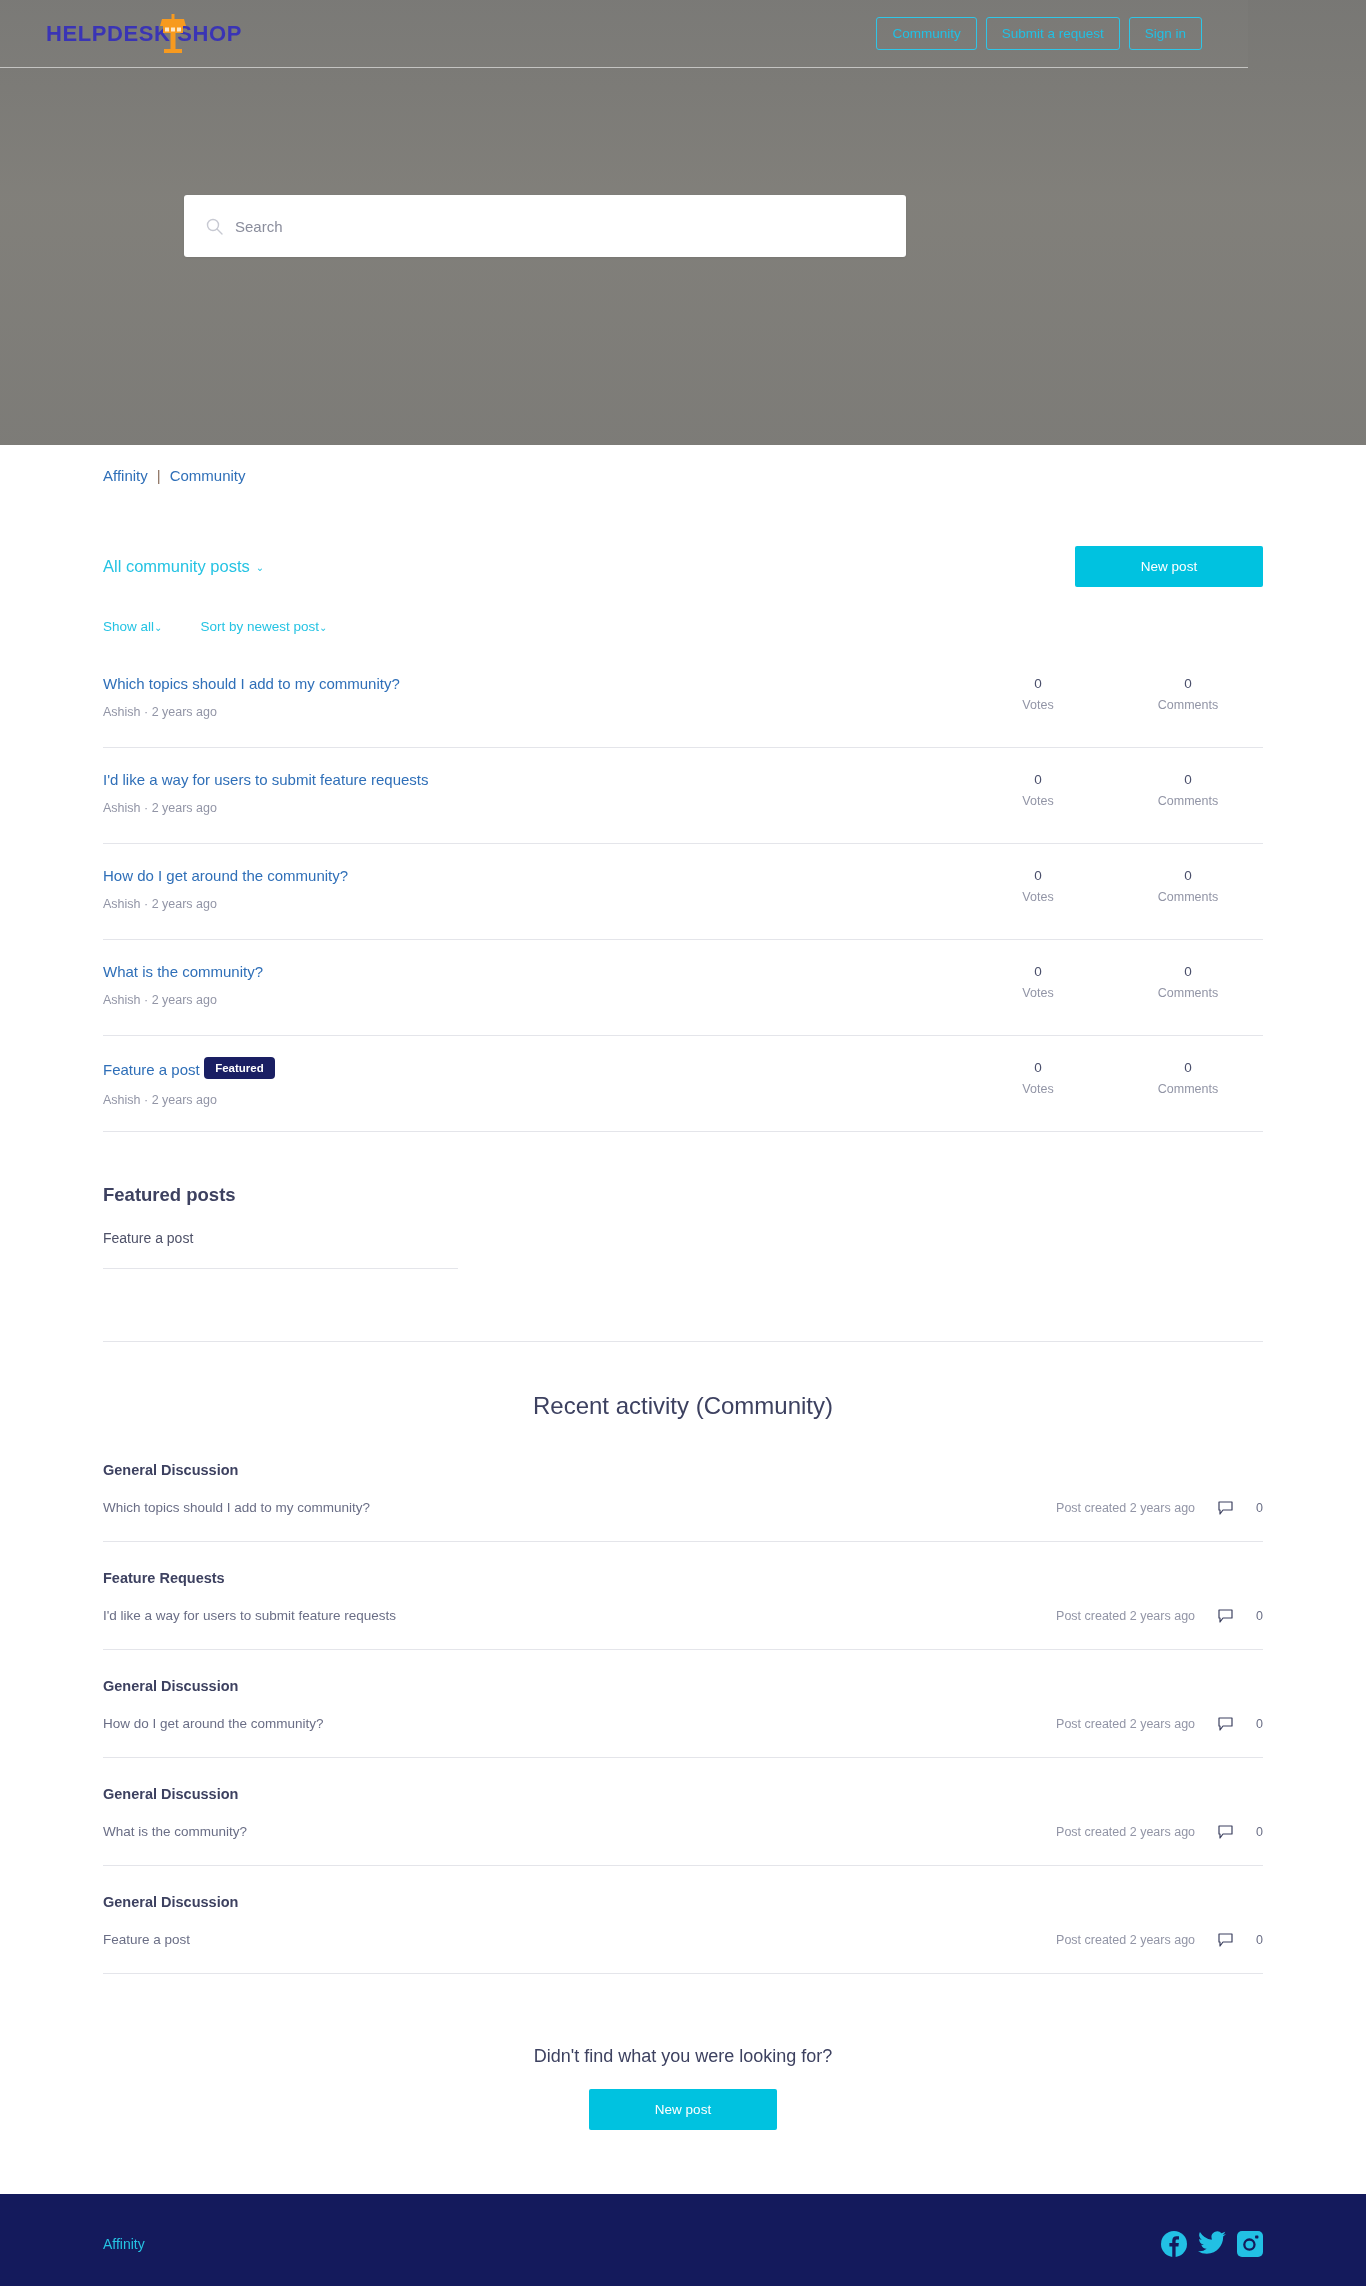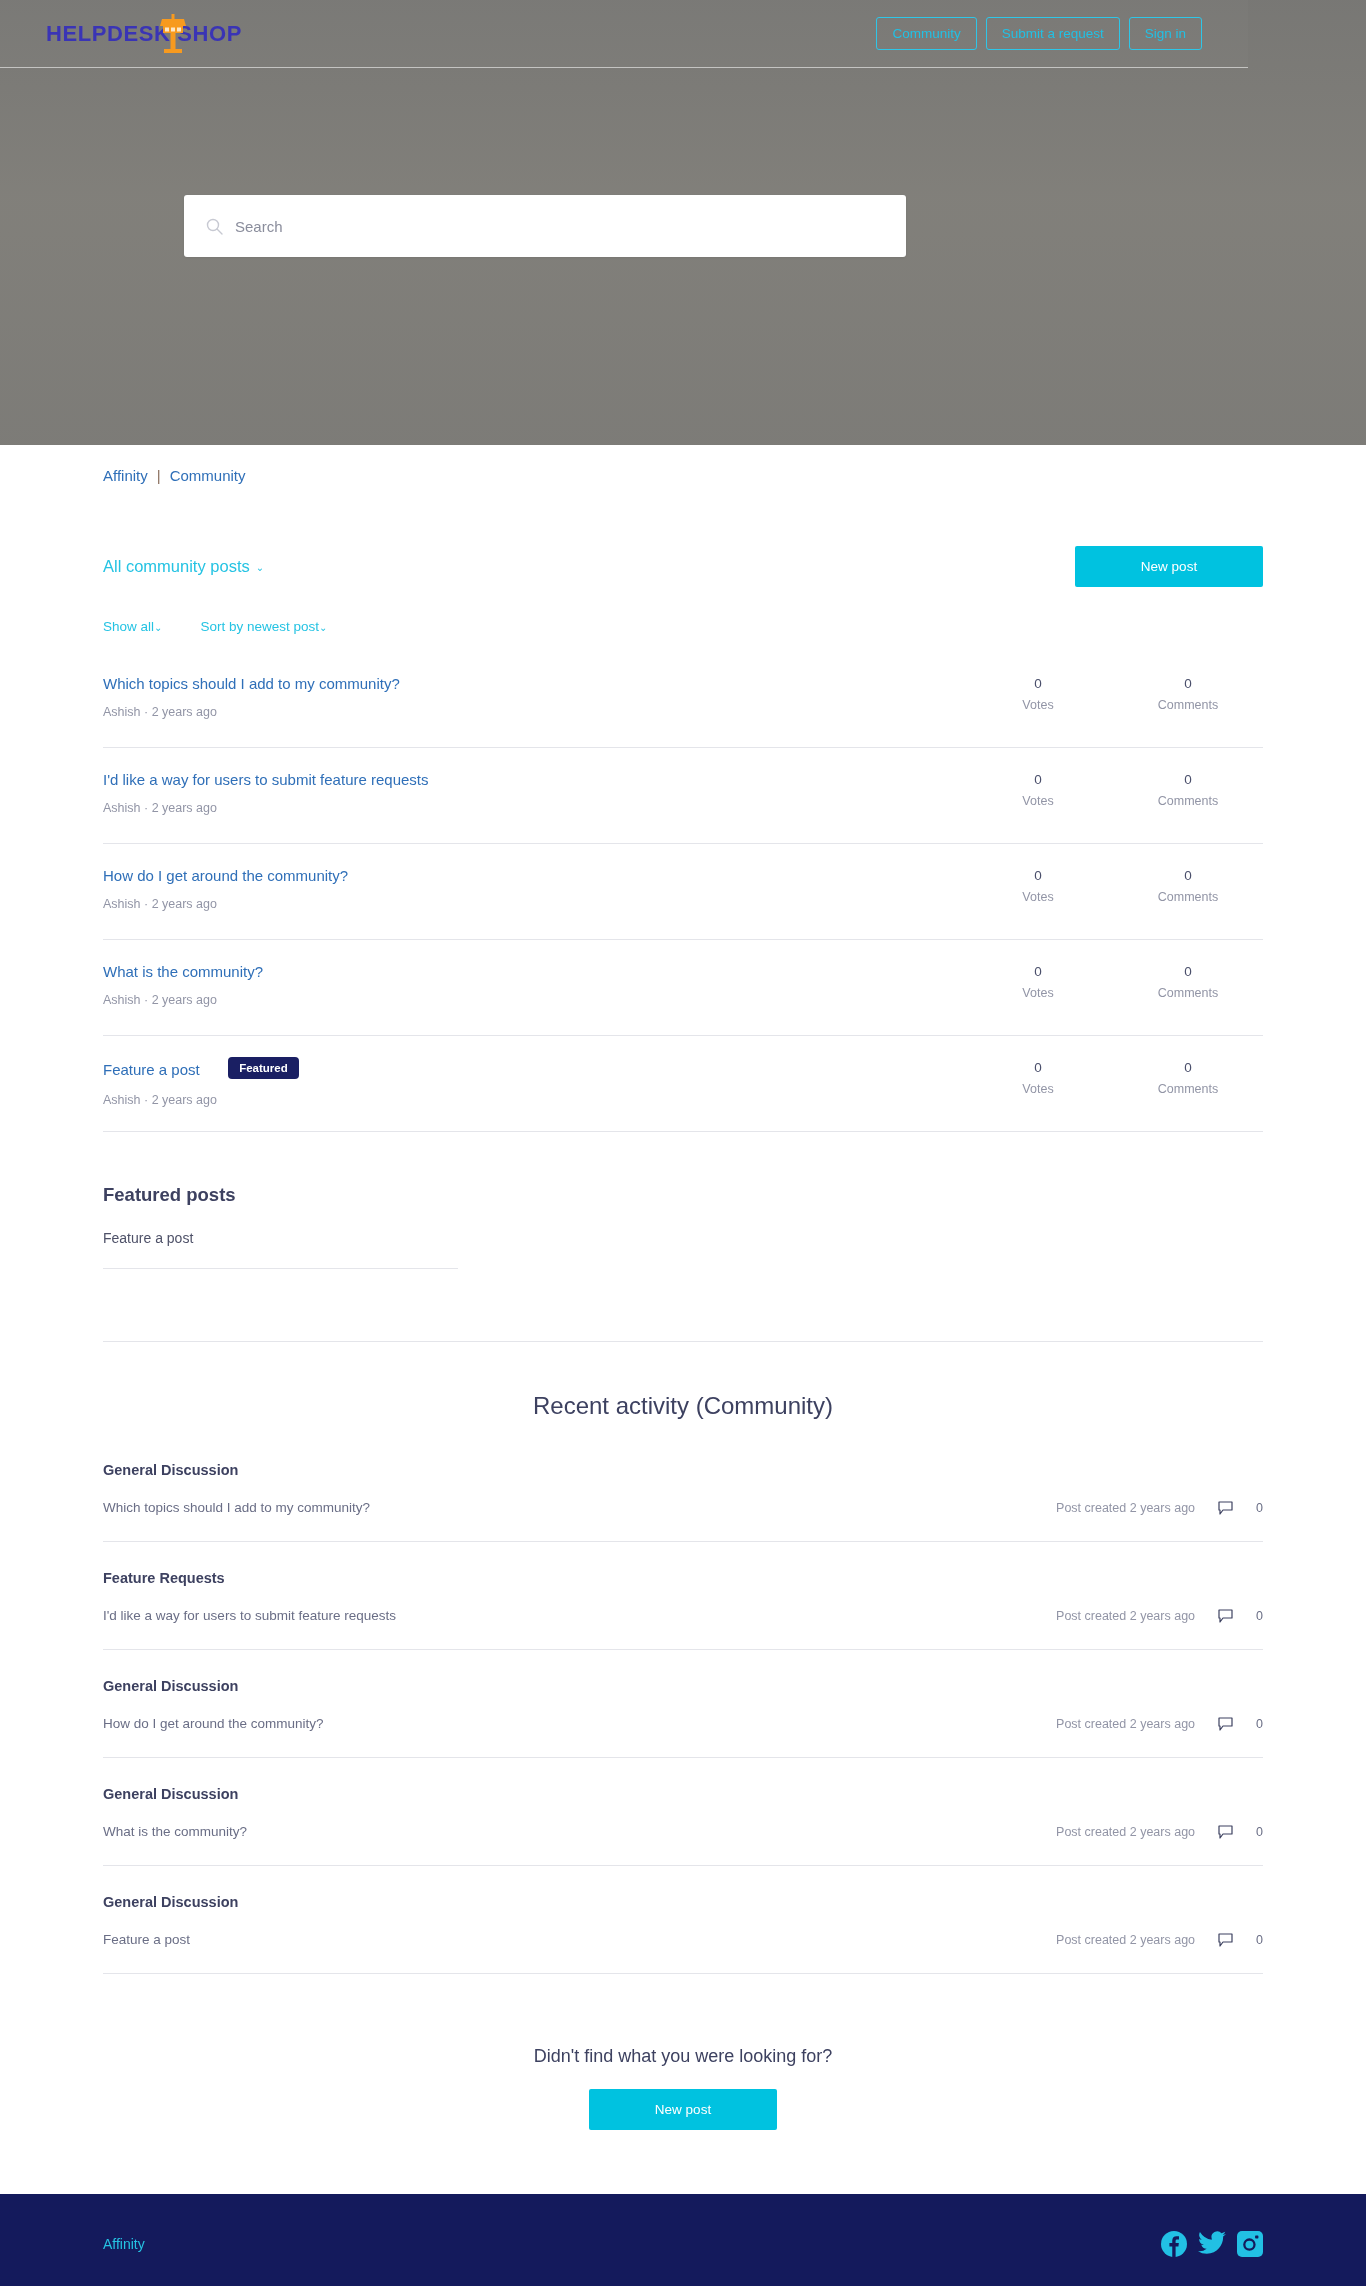--- a/index.html
+++ b/index.html
@@ -185,21 +185,21 @@
     vertical-align: middle;
   }
   .badge-featured {
     display: inline-block;
     background: #1a1f63;
     color: #ffffff;
     font-size: 11.5px;
     font-weight: 700;
     padding: 5px 11px;
     border-radius: 4px;
-    margin-left: 24px;
+    margin-left: 0;
     vertical-align: middle;
     position: relative;
     top: -1px;
   }
   .post-meta {
     margin-top: 13px;
     font-size: 12.5px;
     color: #9295a6;
   }
   .stat {

